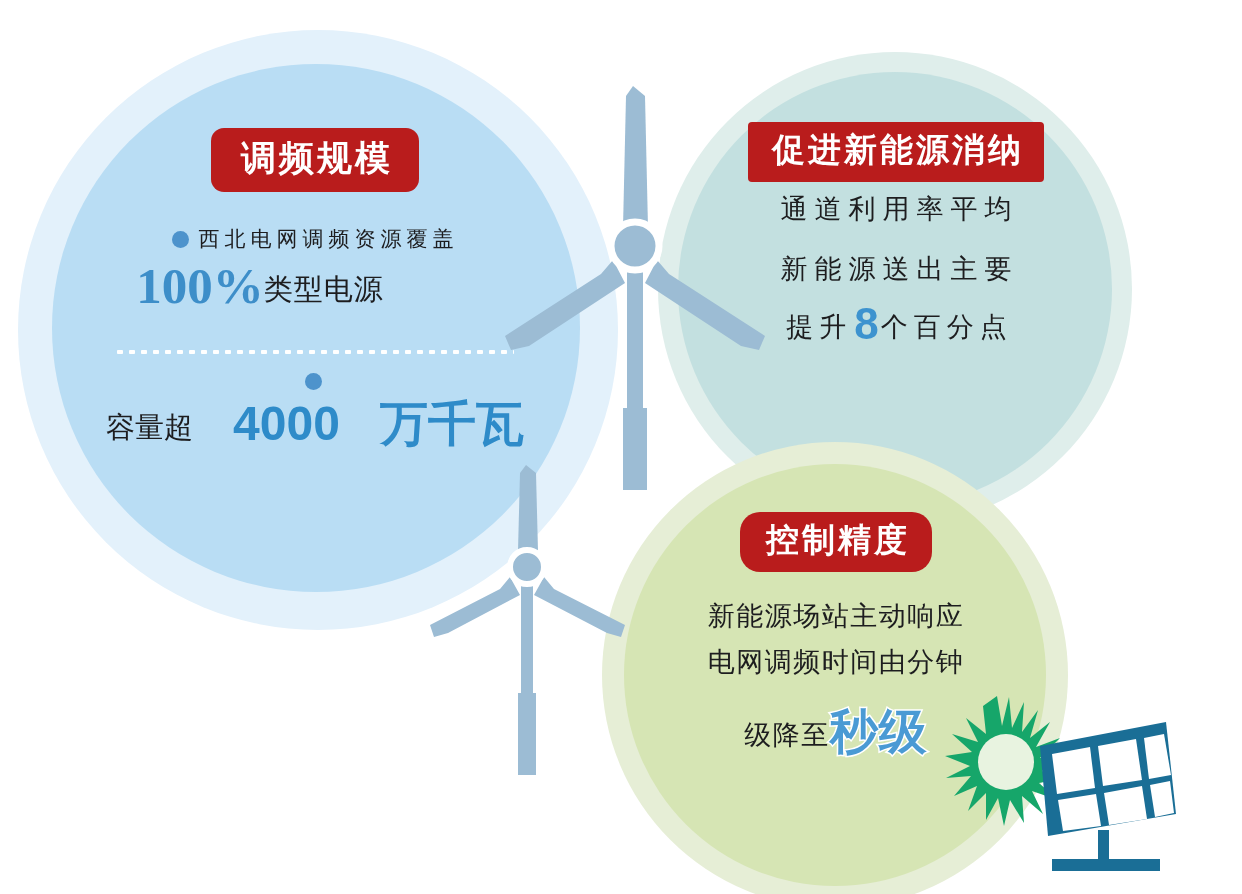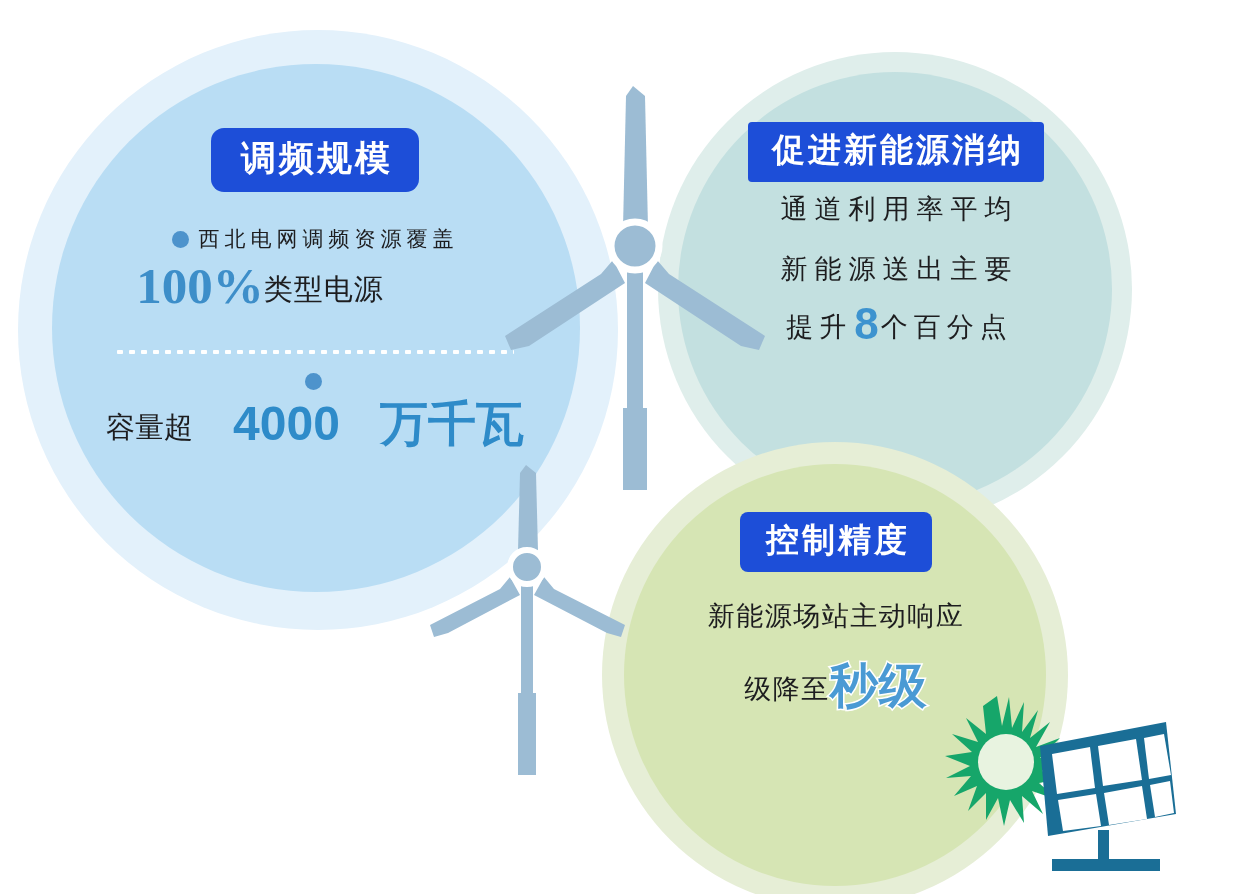--- a/index.html
+++ b/index.html
@@ -41,21 +41,21 @@
   #turbine-2 { left: 430px; top: 455px; width: 200px; height: 330px; }
 
   
   #solar-panel-icon { position: absolute; left: 940px; top: 690px; width: 240px; height: 185px; }
 
   
   .content { position: absolute; }
 
   .badge {
     display: inline-block;
-    background: #1d4ed8;
+    background: #b91c1c;
     color: #ffffff;
     font-weight: bold;
     border-radius: 12px;
     letter-spacing: 3px;
     text-align: center;
     white-space: nowrap;
   }
 
   
   #blue-content { left: 60px; top: 128px; width: 510px; text-align: center; }
@@ -141,21 +141,21 @@
     color: #3d93cf;
     font-size: 44px;
     font-weight: bold;
     letter-spacing: 0;
     vertical-align: -3px;
     padding: 0 2px;
   }
 
   
   #green-content { left: 640px; top: 512px; width: 392px; text-align: center; }
-  #green-badge { font-size: 33px; padding: 6px 22px 9px 26px; border-radius: 8px; }
+  #green-badge { font-size: 33px; padding: 6px 22px 9px 26px; border-radius: 20px; }
   .green-line {
     color: #1d1d1f;
     font-size: 27px;
     letter-spacing: 1.5px;
     white-space: nowrap;
   }
   #green-l1 { margin-top: 26px; }
   #green-l2 { margin-top: 10px; }
   #green-l3 { margin-top: 20px; }
   #green-l3 .big {
@@ -259,18 +259,19 @@
     <div id="teal-l1" class="teal-line">新能源送出主要</div>
     <div id="teal-l3" class="teal-line">
       <span>提升</span><span class="big">8</span><span>个百分点</span>
     </div>
   </div>
 
   <div id="green-content" class="content">
     <div id="green-badge" class="badge">控制精度</div>
 
     <div id="green-l1" class="green-line">新能源场站主动响应</div>
+    <div id="green-l2" class="green-line">电网调频时间由分钟</div>
     <div id="green-l3" class="green-line">
       <span>级降至</span><span class="big">秒级</span>
     </div>
   </div>
 
 </div>
 
 </body></html>

